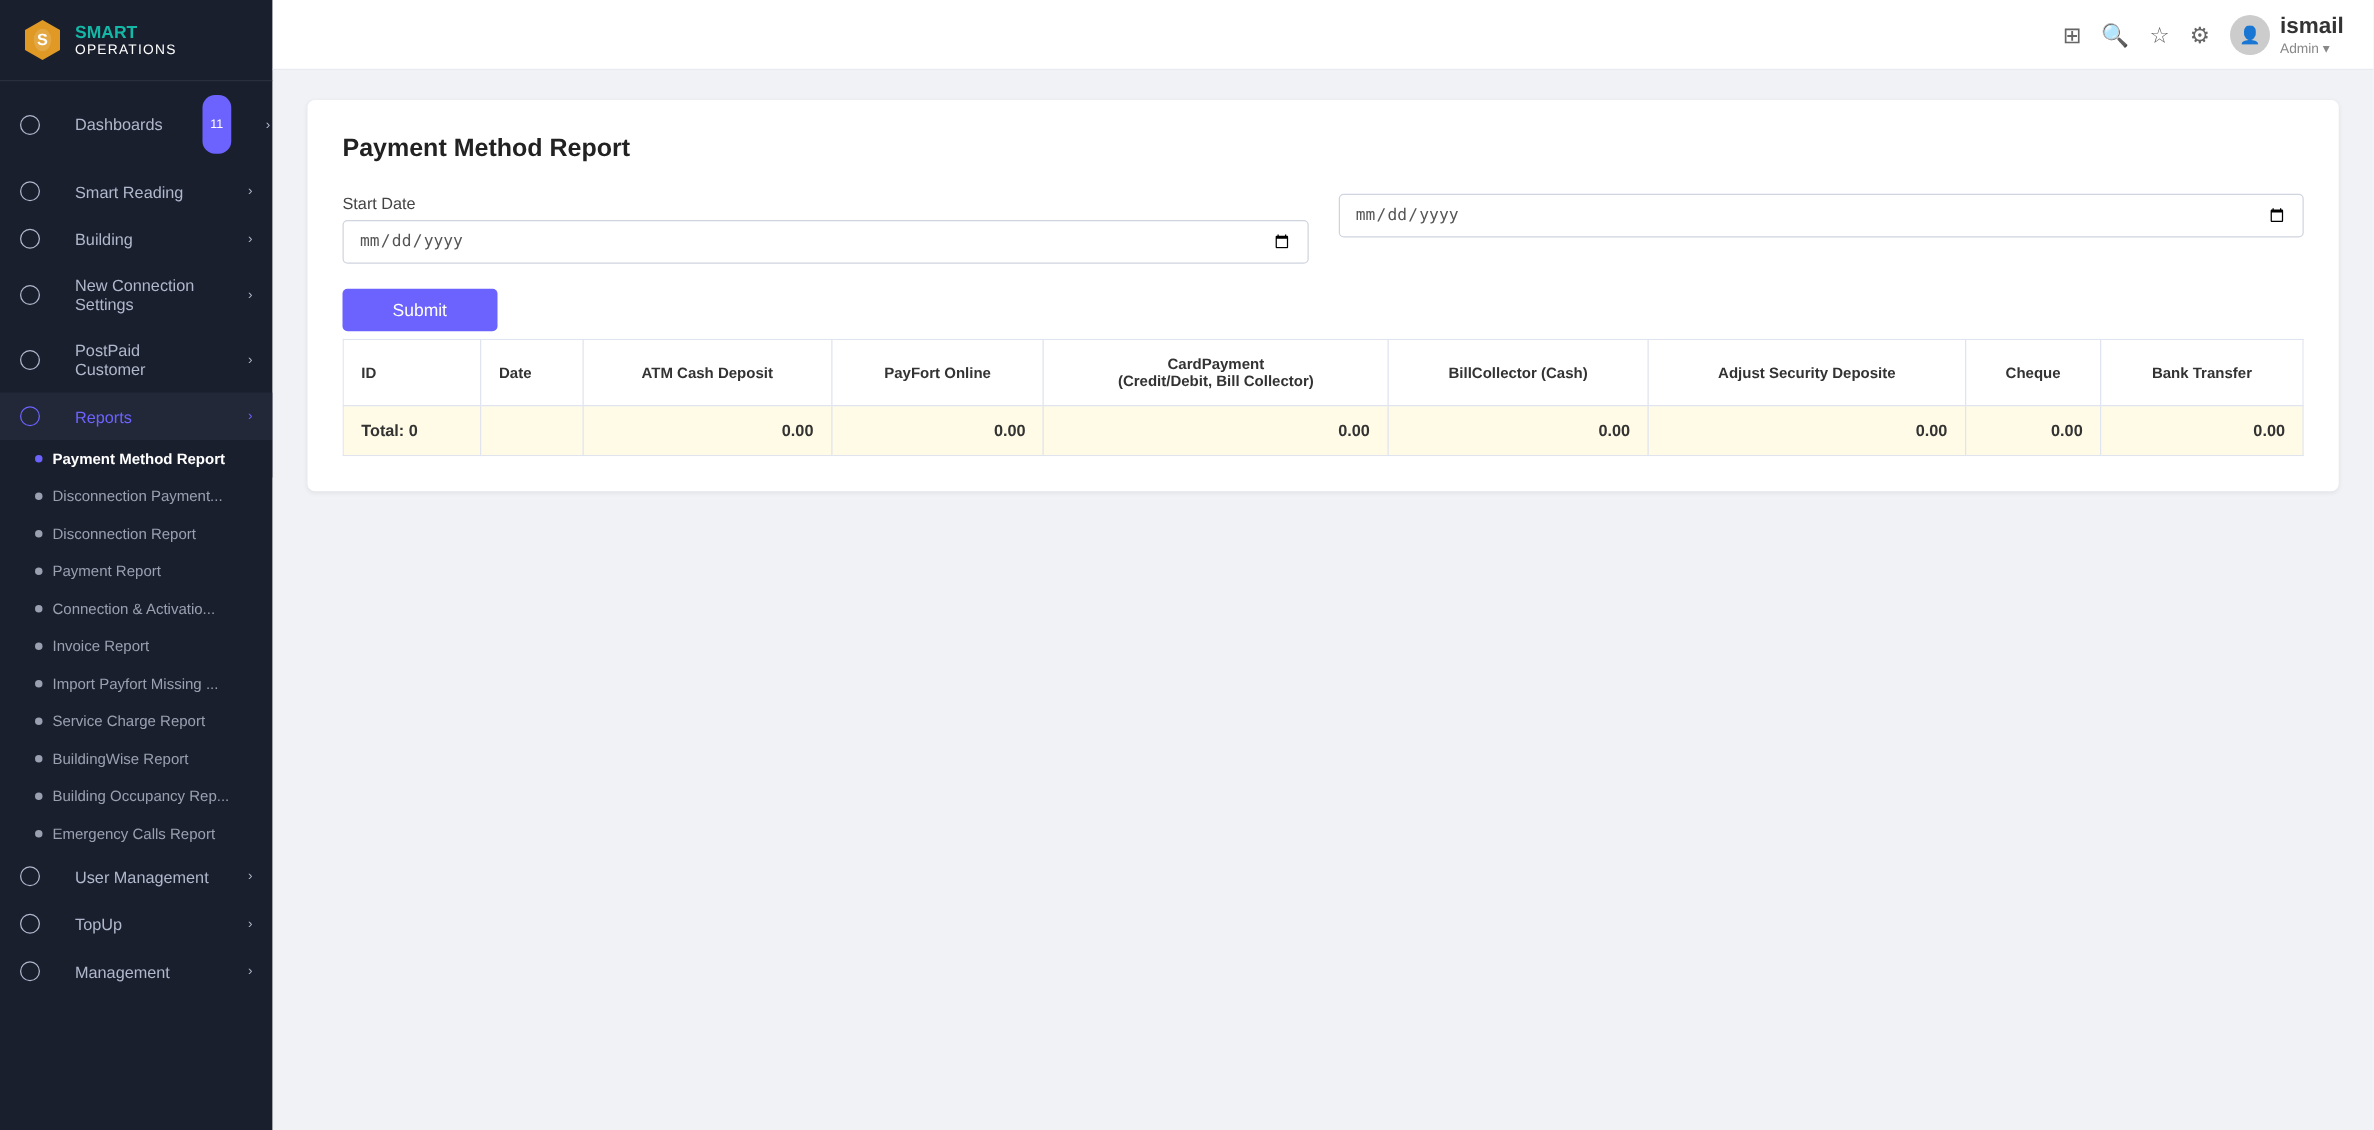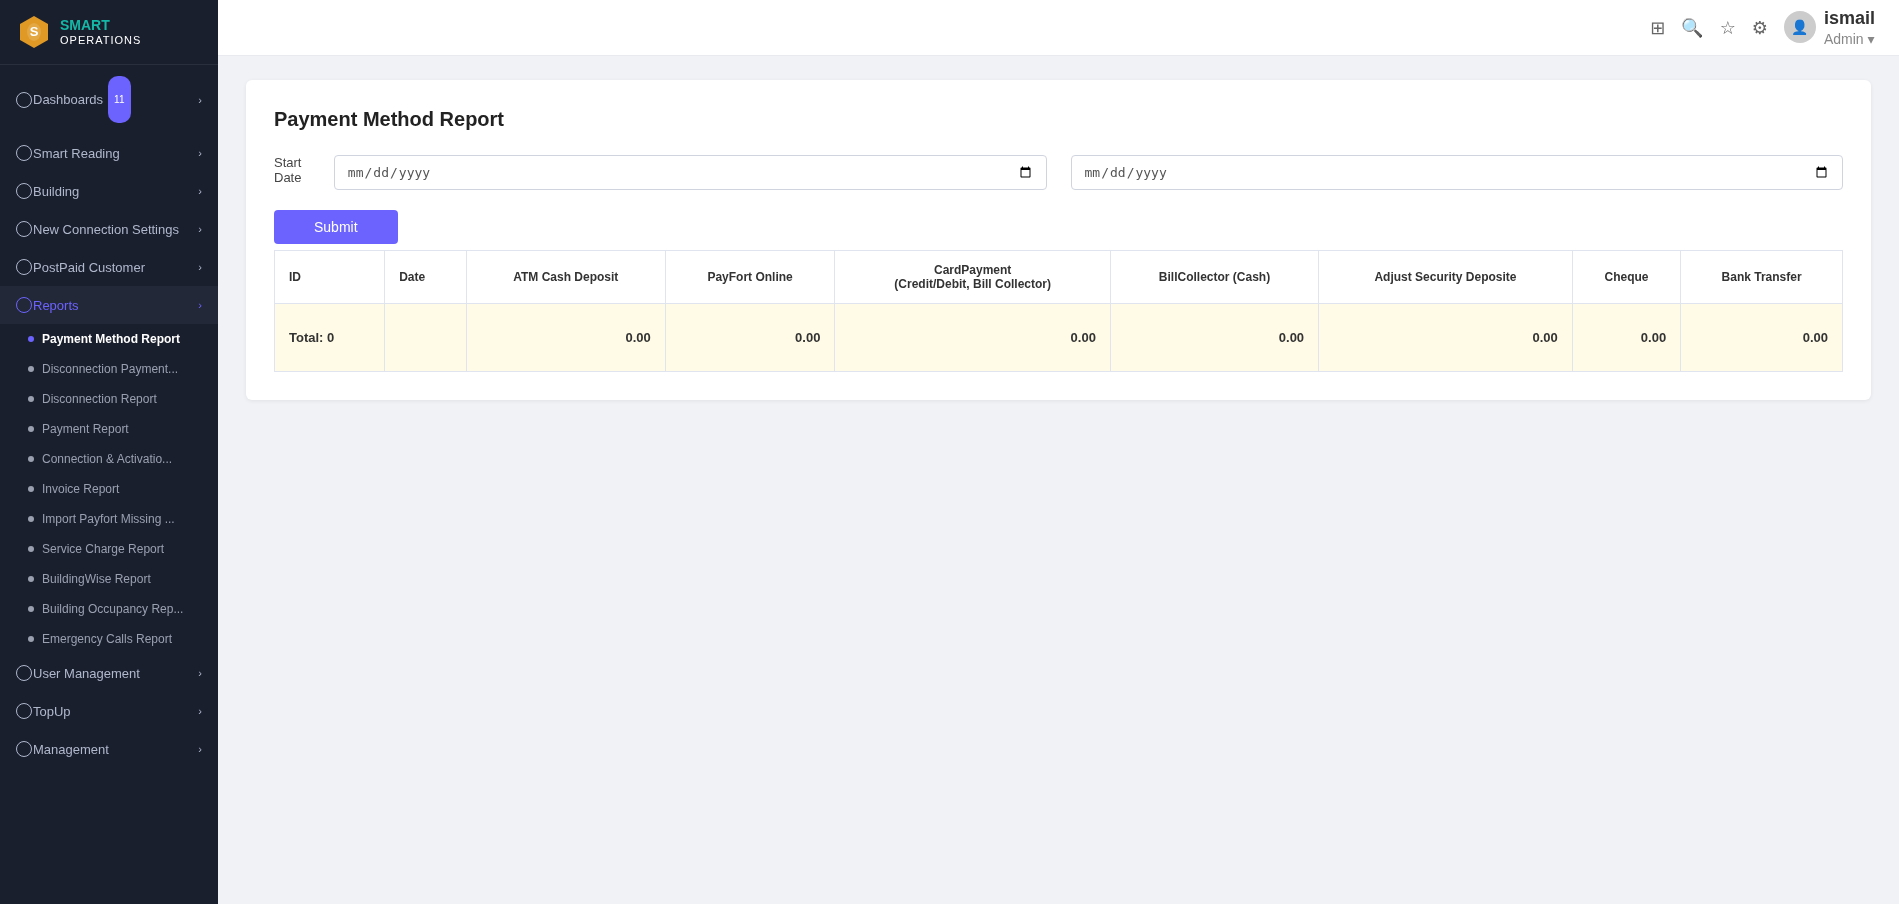--- a/index.html
+++ b/index.html
@@ -30,23 +30,22 @@
     .logo-text-smart { color: #14b8a6; font-size: 14px; font-weight: 700; line-height: 1.1; }
     .logo-text-operations { color: #fff; font-size: 11px; font-weight: 400; letter-spacing: 1px; }
 
     .nav-item {
       display: flex;
       align-items: center;
       padding: 11px 16px;
       cursor: pointer;
       font-size: 13px;
       color: #b0b8cc;
-      gap: 1px;
+      gap: 28px;
       position: relative;
-      text-align: center;
     }
     .nav-item.active { color: #6c63ff; background: #232838; }
     .nav-item .circle-icon {
       width: 16px; height: 16px;
       border: 1.5px solid currentColor;
       border-radius: 50%;
       flex-shrink: 0;
     }
     .nav-item .chevron {
       margin-left: auto;
@@ -114,21 +113,21 @@
     }
     .avatar {
       width: 32px; height: 32px;
       background: #ccc;
       border-radius: 50%;
       display: flex; align-items: center; justify-content: center;
       font-size: 14px; color: #666;
     }
     .user-info { font-size: 12px; line-height: 1.3; }
     .user-name { font-weight: 600; color: #333; font-size: 18px; }
-    .user-role { color: #888; font-size: 14px; }
+    .user-role { color: #888; font-size: 11px; }
 
     
     .content {
       flex: 1;
       overflow-y: auto;
       padding: 24px 28px;
       background: #f0f2f5;
     }
 
     .page-card {
@@ -146,20 +145,21 @@
     }
 
     .form-row {
       display: flex;
       gap: 24px;
       margin-bottom: 20px;
     }
     .form-group {
       flex: 1;
       display: flex;
+      flex-direction: column;
       gap: 6px;
     }
     .form-label {
       font-size: 13px;
       color: #444;
     }
     .date-input {
       width: 100%;
       padding: 8px 12px;
       border: 1px solid #d0d4de;
@@ -194,21 +194,21 @@
       text-align: center;
       border: 1px solid #e0e4ee;
       font-size: 12px;
       white-space: nowrap;
     }
     .report-table th:first-child,
     .report-table th:nth-child(2) {
       text-align: left;
     }
     .report-table td {
-      padding: 26px 14px;
+      padding: 12px 14px;
       border: 1px solid #e0e4ee;
       text-align: right;
       color: #333;
       font-size: 13px;
     }
     .report-table td:first-child {
       text-align: left;
       font-weight: 600;
     }
     .report-table .total-row td {

